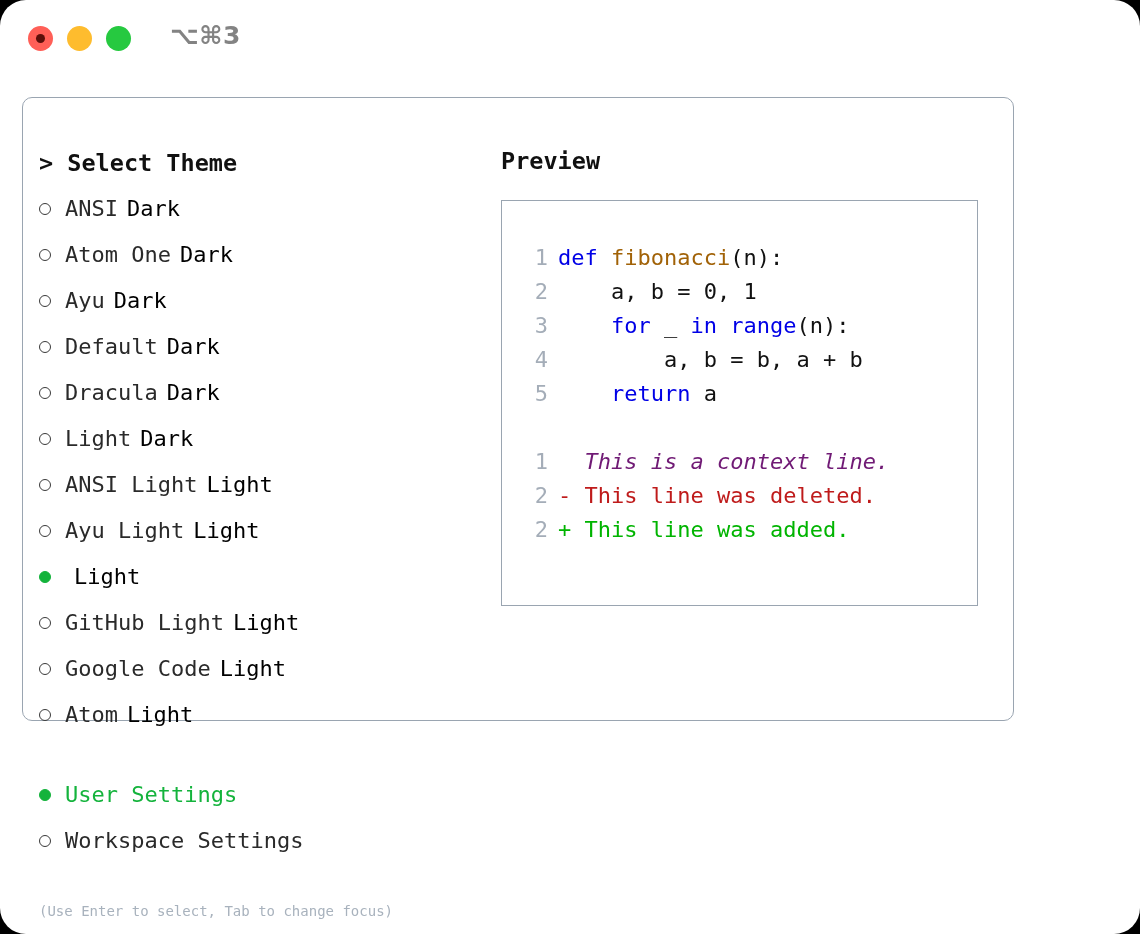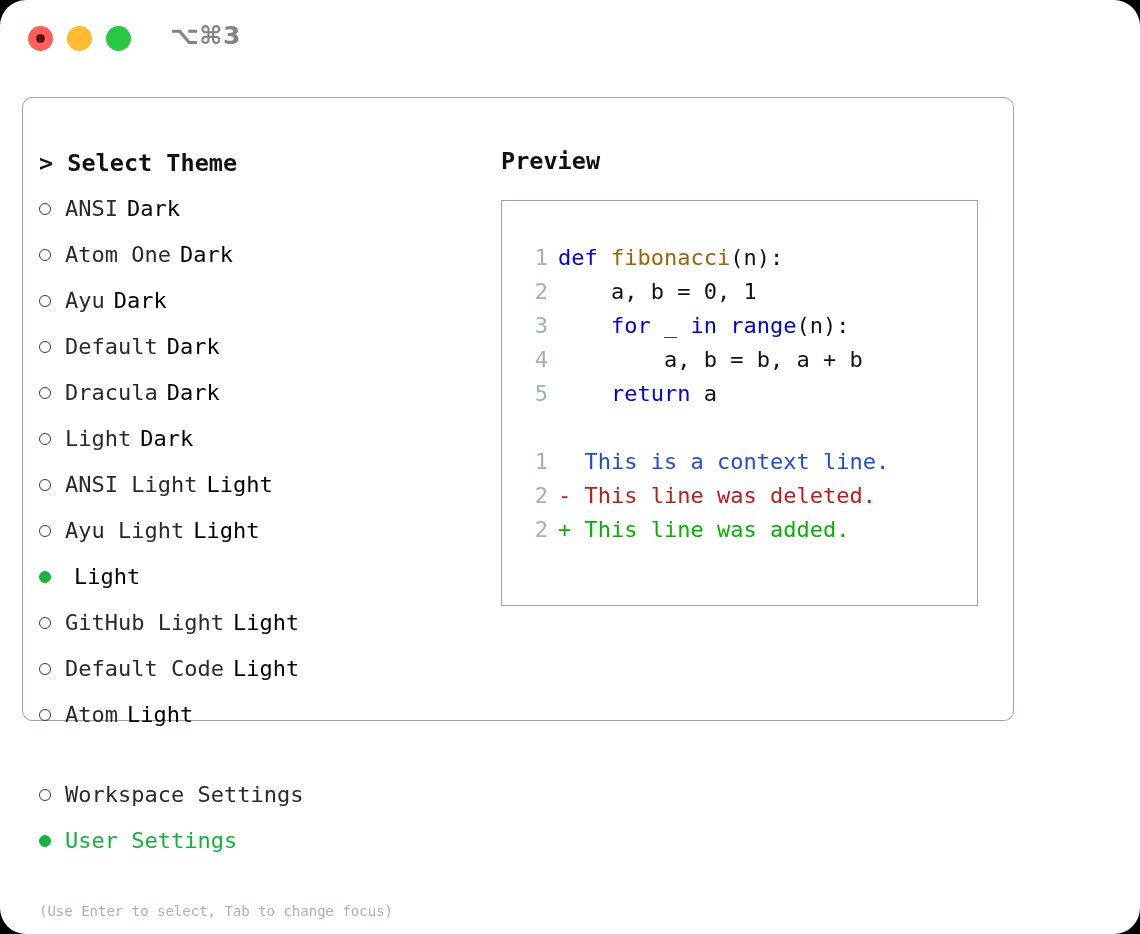--- a/index.html
+++ b/index.html
@@ -199,21 +199,21 @@
     text-align: right;
     color: #a4adb8;
     padding-right: 10px;
     box-sizing: content-box;
   }
   .blank-line { height: 34px; }
 
   .tok-kw   { color: #0000e6; }
   .tok-fn   { color: #a16207; }
   .tok-txt  { color: #111111; }
-  .tok-ctx  { color: #1d4ed8; }
+  .tok-ctx  { color: #701a75; font-style: italic; }
   .tok-del  { color: #bf1b1b; }
   .tok-add  { color: #00b400; }
 </style>
 </head>
 <body>
 
 <div class="window">
 
   <div class="titlebar">
     <div class="lights">
@@ -236,30 +236,30 @@
             <div class="opt"><span class="marker"><span class="circ"></span></span><span class="opt-label">ANSI</span><span class="opt-tag">Dark</span></div>
             <div class="opt"><span class="marker"><span class="circ"></span></span><span class="opt-label">Atom One</span><span class="opt-tag">Dark</span></div>
             <div class="opt"><span class="marker"><span class="circ"></span></span><span class="opt-label">Ayu</span><span class="opt-tag">Dark</span></div>
             <div class="opt"><span class="marker"><span class="circ"></span></span><span class="opt-label">Default</span><span class="opt-tag">Dark</span></div>
             <div class="opt"><span class="marker"><span class="circ"></span></span><span class="opt-label">Dracula</span><span class="opt-tag">Dark</span></div>
             <div class="opt"><span class="marker"><span class="circ"></span></span><span class="opt-label">Light</span><span class="opt-tag">Dark</span></div>
             <div class="opt"><span class="marker"><span class="circ"></span></span><span class="opt-label">ANSI Light</span><span class="opt-tag">Light</span></div>
             <div class="opt"><span class="marker"><span class="circ"></span></span><span class="opt-label">Ayu Light</span><span class="opt-tag">Light</span></div>
             <div class="opt selected"><span class="marker"><span class="circ"></span></span><span class="opt-tag">Light</span></div>
             <div class="opt"><span class="marker"><span class="circ"></span></span><span class="opt-label">GitHub Light</span><span class="opt-tag">Light</span></div>
-            <div class="opt"><span class="marker"><span class="circ"></span></span><span class="opt-label">Default Code</span><span class="opt-tag">Light</span></div>
+            <div class="opt"><span class="marker"><span class="circ"></span></span><span class="opt-label">Google Code</span><span class="opt-tag">Light</span></div>
             <div class="opt"><span class="marker"><span class="circ"></span></span><span class="opt-label">Atom</span><span class="opt-tag">Light</span></div>
           </div>
 
         <div class="spacer-row"></div>
 
 
         <div class="opt-list" id="apply-list">
+            <div class="opt selected"><span class="marker"><span class="circ"></span></span><span class="opt-label">User Settings</span></div>
             <div class="opt"><span class="marker"><span class="circ"></span></span><span class="opt-label">Workspace Settings</span></div>
-            <div class="opt selected"><span class="marker"><span class="circ"></span></span><span class="opt-label">User Settings</span></div>
           </div>
 
         <div class="hint">(Use Enter to select, Tab to change focus)</div>
       </div>
 
       <div class="right-col">
         <div class="preview-title">Preview</div>
         <div class="preview-box">
           <div class="code" id="code-area"><div class="code-line"><span class="ln">1</span><span class="tok-kw">def </span><span class="tok-fn">fibonacci</span><span class="tok-txt">(n):</span></div><div class="code-line"><span class="ln">2</span><span class="tok-txt">    a, b = 0, 1</span></div><div class="code-line"><span class="ln">3</span><span class="tok-txt">    </span><span class="tok-kw">for</span><span class="tok-txt"> _ </span><span class="tok-kw">in </span><span class="tok-kw">range</span><span class="tok-txt">(n):</span></div><div class="code-line"><span class="ln">4</span><span class="tok-txt">        a, b = b, a + b</span></div><div class="code-line"><span class="ln">5</span><span class="tok-txt">    </span><span class="tok-kw">return</span><span class="tok-txt"> a</span></div><div class="blank-line"></div><div class="code-line"><span class="ln">1</span><span class="tok-ctx"> </span><span class="tok-ctx"> This is a context line.</span></div><div class="code-line"><span class="ln">2</span><span class="tok-del">-</span><span class="tok-del"> This line was deleted.</span></div><div class="code-line"><span class="ln">2</span><span class="tok-add">+</span><span class="tok-add"> This line was added.</span></div></div>
         </div>

